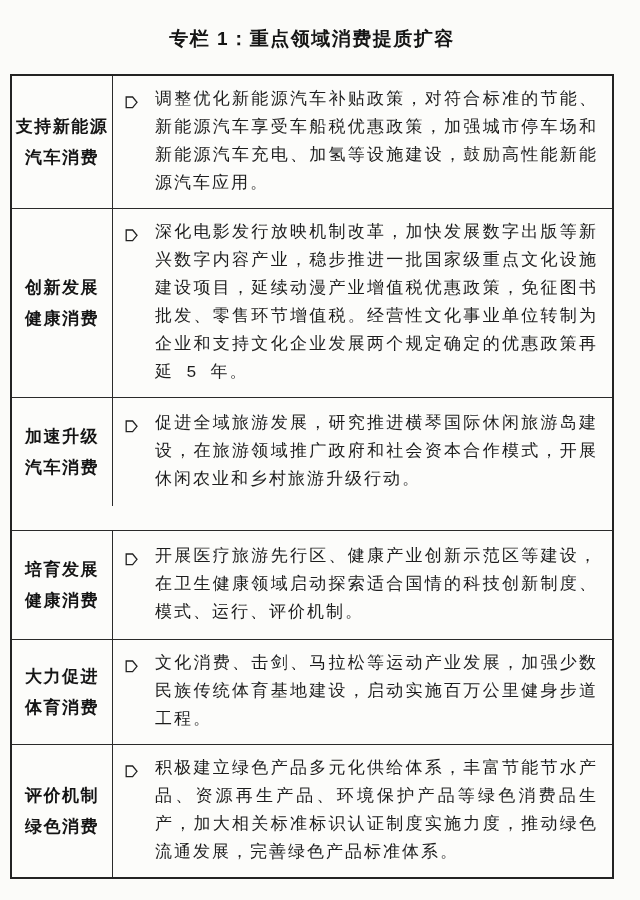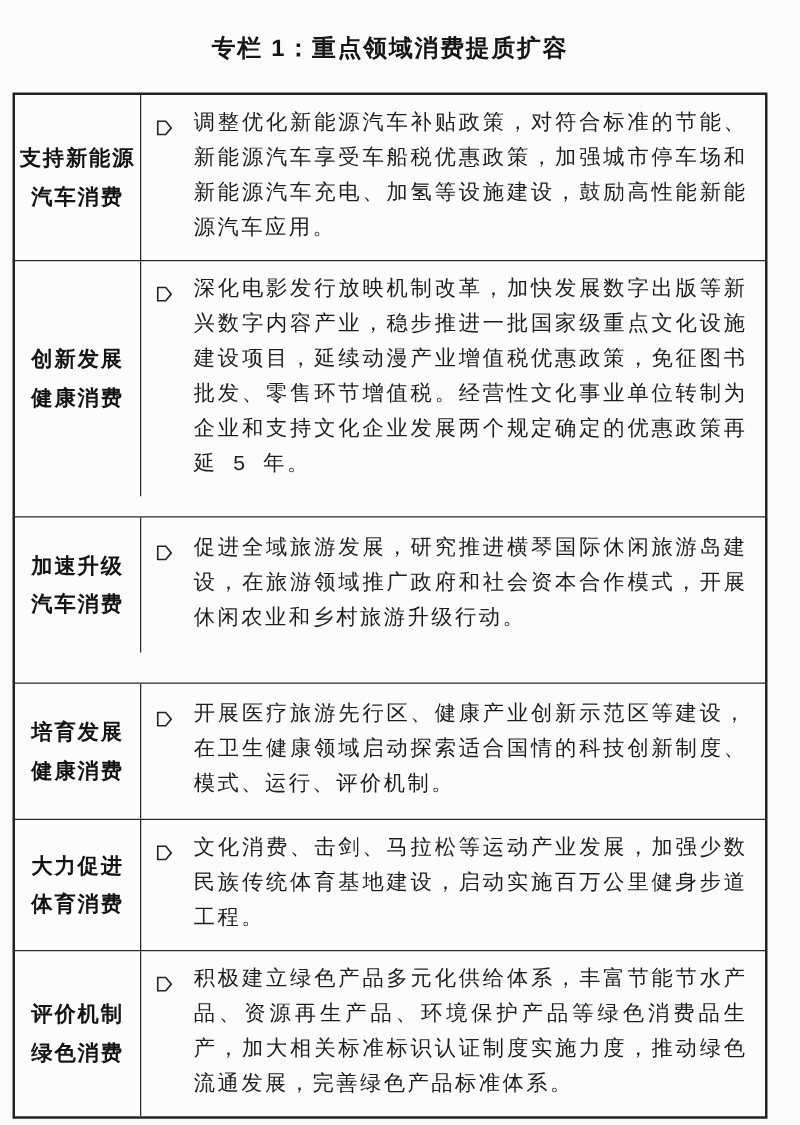--- a/index.html
+++ b/index.html
@@ -39,21 +39,21 @@
   .row {
     display: flex;
     align-items: stretch;
     box-sizing: border-box;
   }
   .row + .row {
     border-top: 1.5px solid #2a2a2a;
   }
   .row:nth-child(1) { min-height: 105px; }
   .row:nth-child(2) { min-height: 158px; }
-  .row:nth-child(3) { min-height: 109px; margin-top: 16px; }
+  .row:nth-child(3) { min-height: 109px; }
   .row:nth-child(4) { min-height: 109px; margin-top: 24px; }
   .row:nth-child(5) { min-height: 89px; }
   .row:nth-child(6) { min-height: 80px; }
   .row:nth-child(7) { min-height: 140px; }
   .label-cell {
     flex: 0 0 101px;
     border-right: 1.5px solid #2a2a2a;
     display: flex;
     flex-direction: column;
     justify-content: center;

